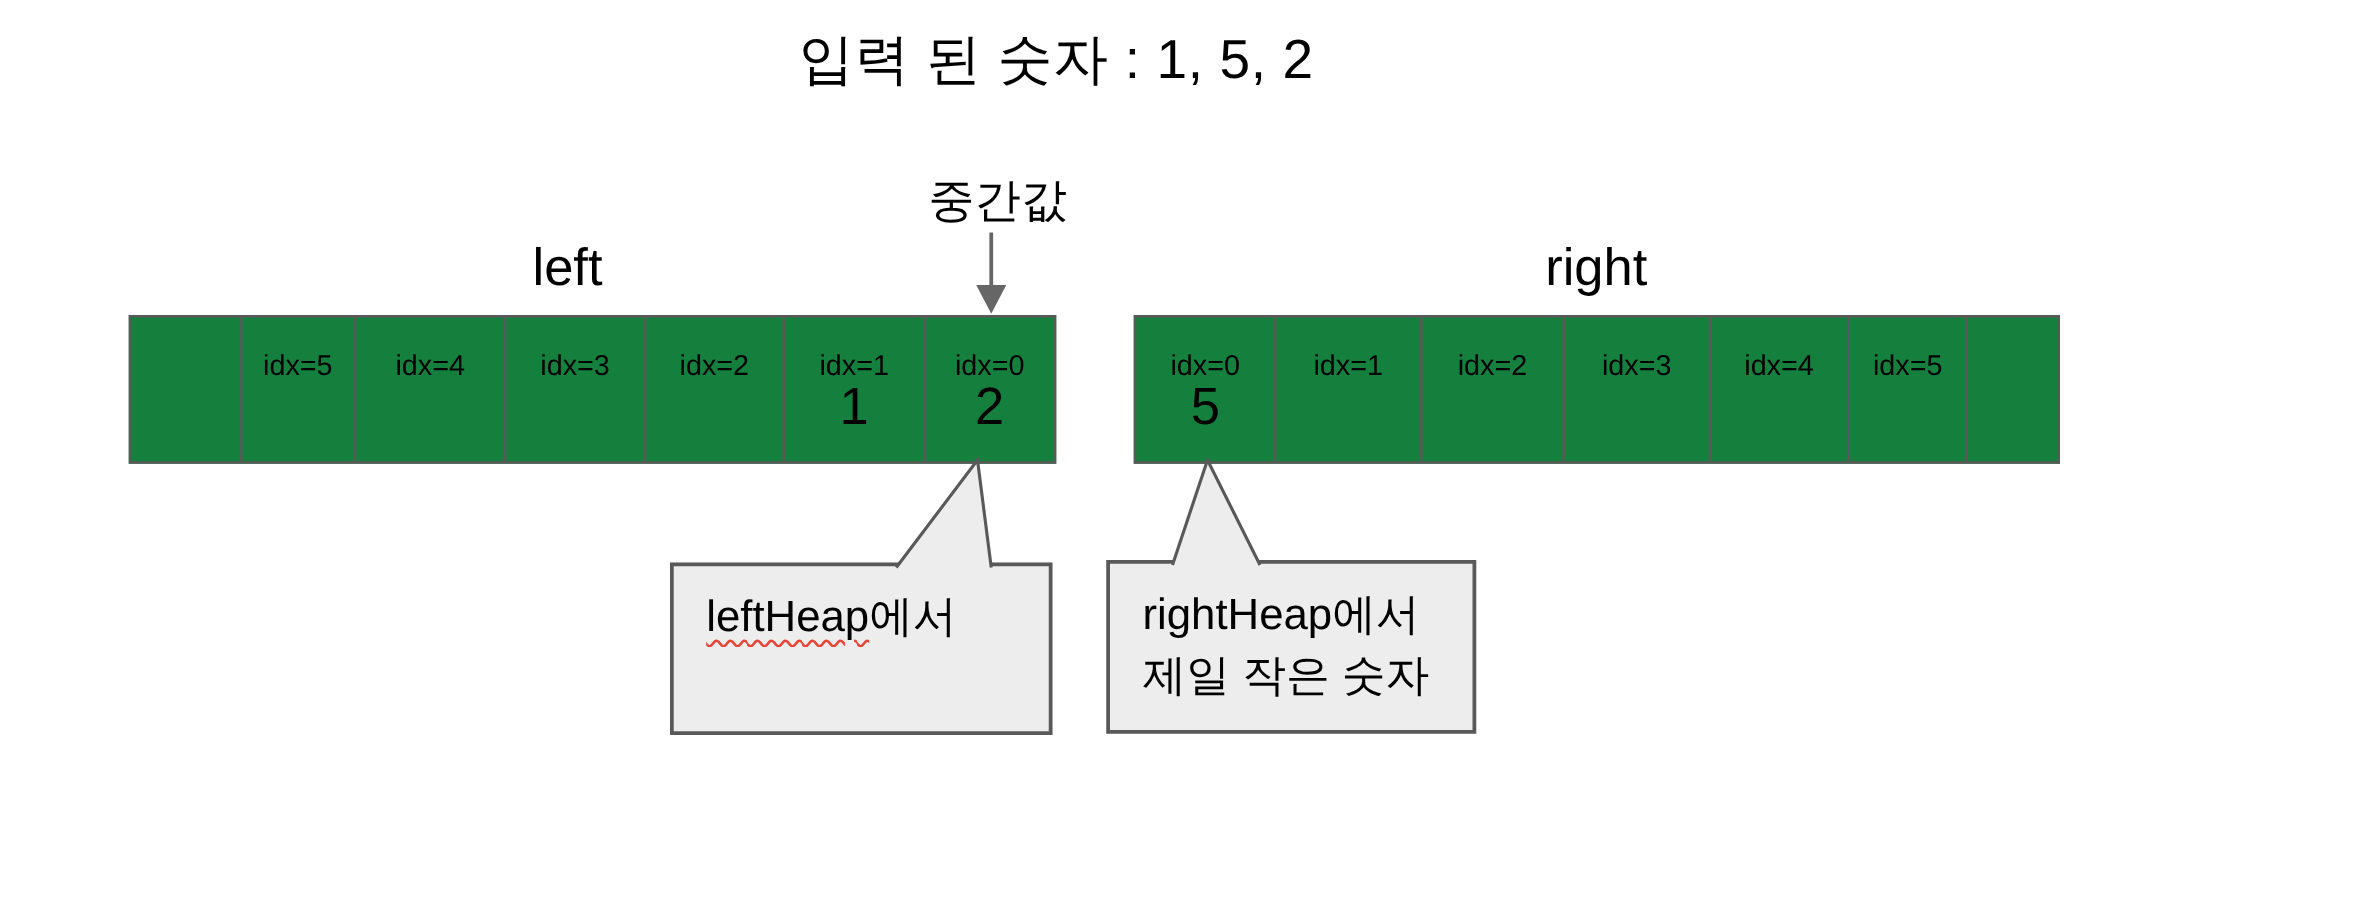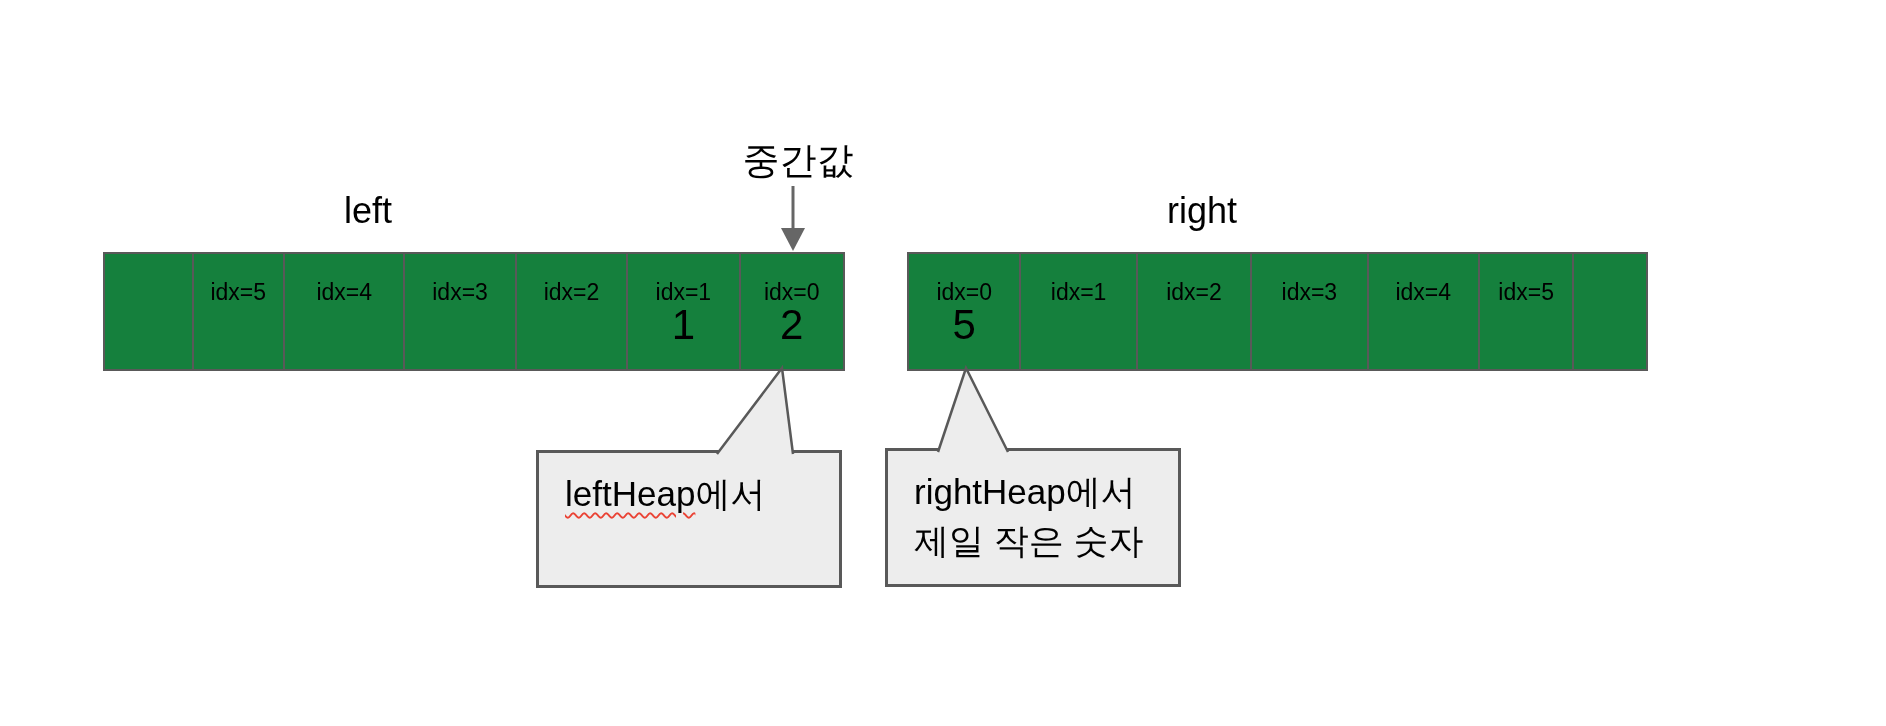--- a/index.html
+++ b/index.html
@@ -13,21 +13,21 @@
   }
   .title{
     position:absolute;left:0;top:18px;width:1690px;
     text-align:center;font-size:44px;letter-spacing:.5px;
   }
   .median-label{
     position:absolute;left:688px;top:136px;width:220px;
     text-align:center;font-size:37px;
   }
   .array-label{
-    position:absolute;font-size:36px;text-align:left;width:220px;
+    position:absolute;font-size:42px;text-align:center;width:220px;
   }
   .left-label{left:344px;top:190px;}
   .right-label{left:1167px;top:190px;}
 
   .array{
     position:absolute;top:252px;height:119px;
     box-sizing:border-box;border:2px solid #595959;
     background:#15803d;display:flex;
   }
   .left-array{left:103px;width:742px;}
@@ -58,20 +58,21 @@
   .overlay{
     position:absolute;left:0;top:0;width:1886px;height:726px;
     pointer-events:none;
   }
 </style>
 </head>
 <body>
 
 <div class="canvas">
 
+  <div class="title">입력 된 숫자 : 1, 5, 2</div>
 
   <div class="median-label">중간값</div>
 
   <div class="array-label left-label">left</div>
   <div class="array-label right-label">right</div>
 
   <div class="array left-array" id="left-array">
       <div class="cell" style="width: 87px;">
         <div class="cell-label"></div>
         <div class="cell-value"></div>

